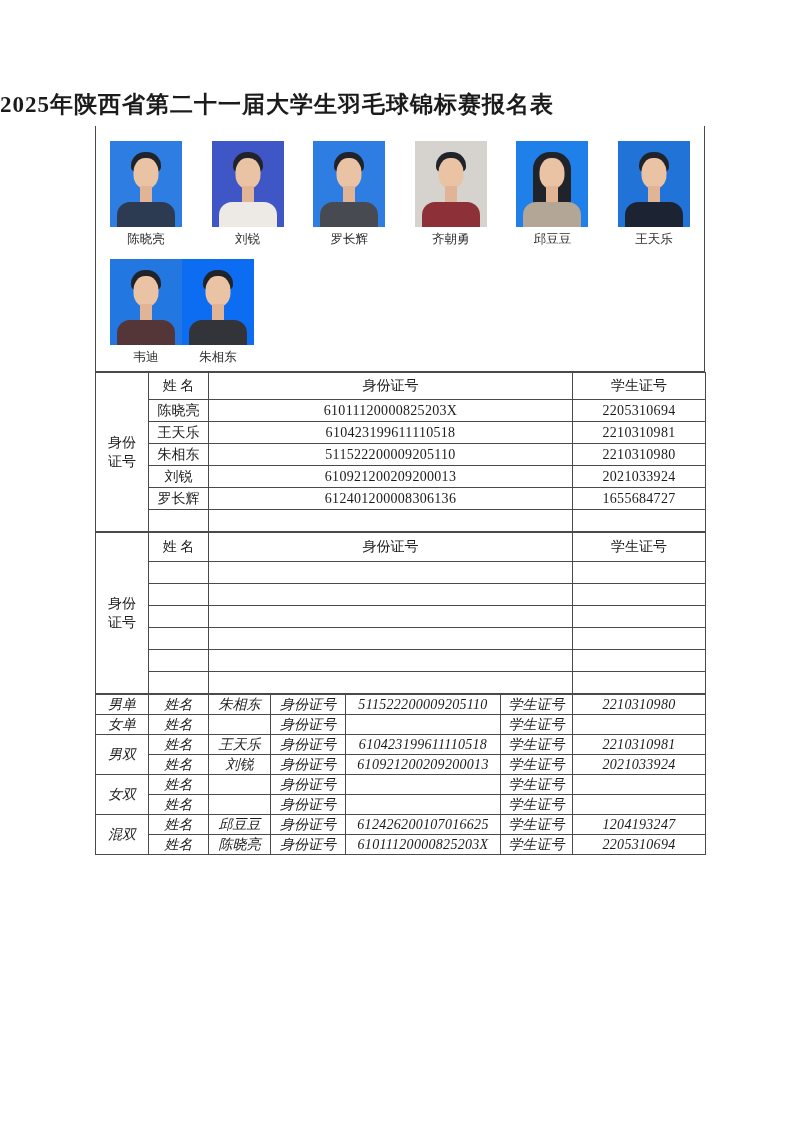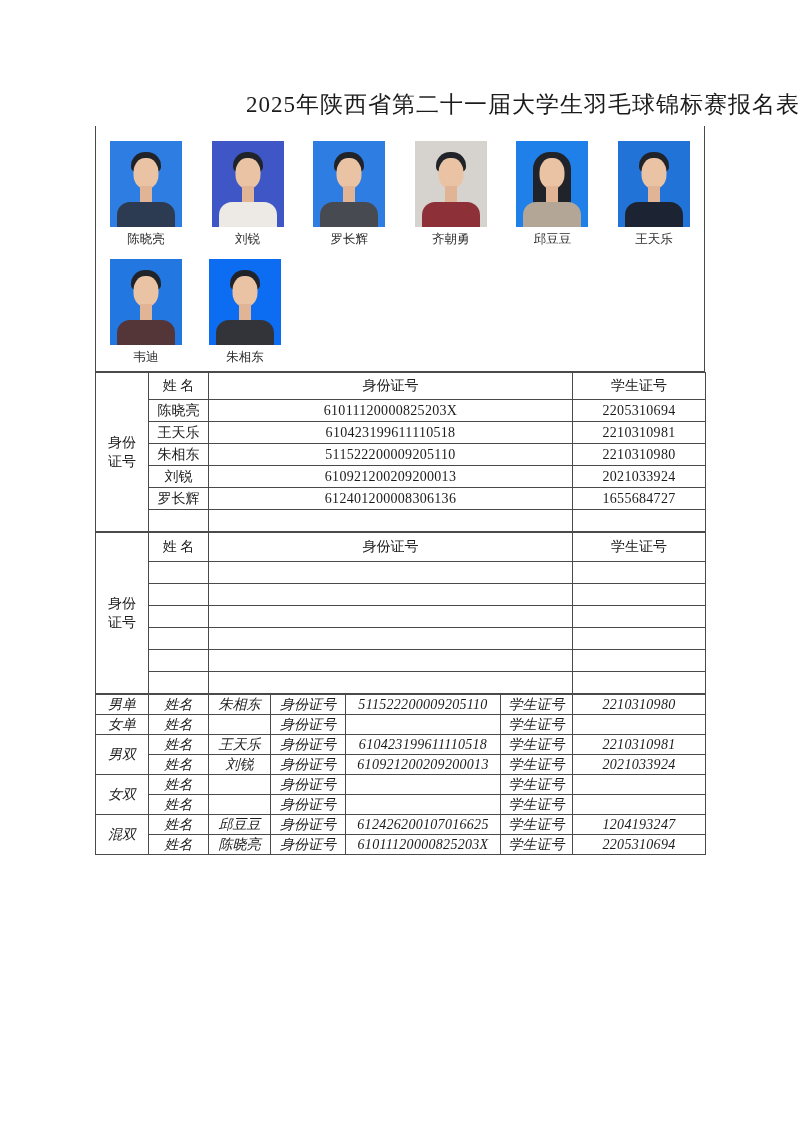--- a/index.html
+++ b/index.html
@@ -6,21 +6,21 @@
   html,body { background:#ffffff; }
   body {
     width:800px; height:1131px; position:relative;
     font-family:"Liberation Serif","DejaVu Serif",serif;
     color:#1b1b1b;
   }
   .page { position:absolute; inset:0; background:#fff; }
 
   .title {
     position:absolute; top:89px; left:0; width:100%;
-    text-align:right; font-size:23px; font-weight:normal; letter-spacing:1px;
+    text-align:left; font-size:23px; font-weight:bold; letter-spacing:1px;
   }
 
   .main {
     position:absolute; left:95px; top:126px; width:610px;
   }
   .main table {
     border-collapse:collapse; table-layout:fixed; width:610px;
   }
   .main td {
     border:1px solid #4a4a4a; text-align:center; vertical-align:middle;
@@ -29,21 +29,21 @@
   .t-head td { height:25px; }
   .t-head tr.r1 td, .t-head tr.r3 td { height:26px; }
 
   
   .photos {
     border:1px solid #4a4a4a; border-top:none;
     padding:15px 14px 6px 14px;
   }
   .photo-row { display:flex; }
   .photo-row.r1 { justify-content:space-between; }
-  .photo-row.r2 { gap:27px; margin-top:12px; }
+  .photo-row.r2 { margin-top:12px; }
   .figure { width:72px; text-align:center; }
   .photo {
     position:relative; width:72px; height:86px; overflow:hidden;
     background:#2e7de2;
   }
   .ph-hair {
     position:absolute; top:11px; left:50%; transform:translateX(-50%);
     width:30px; height:20px; border-radius:14px 14px 5px 5px; background:#20242a;
   }
   .photo.f .ph-hair { width:38px; height:60px; border-radius:17px 17px 12px 12px; }

